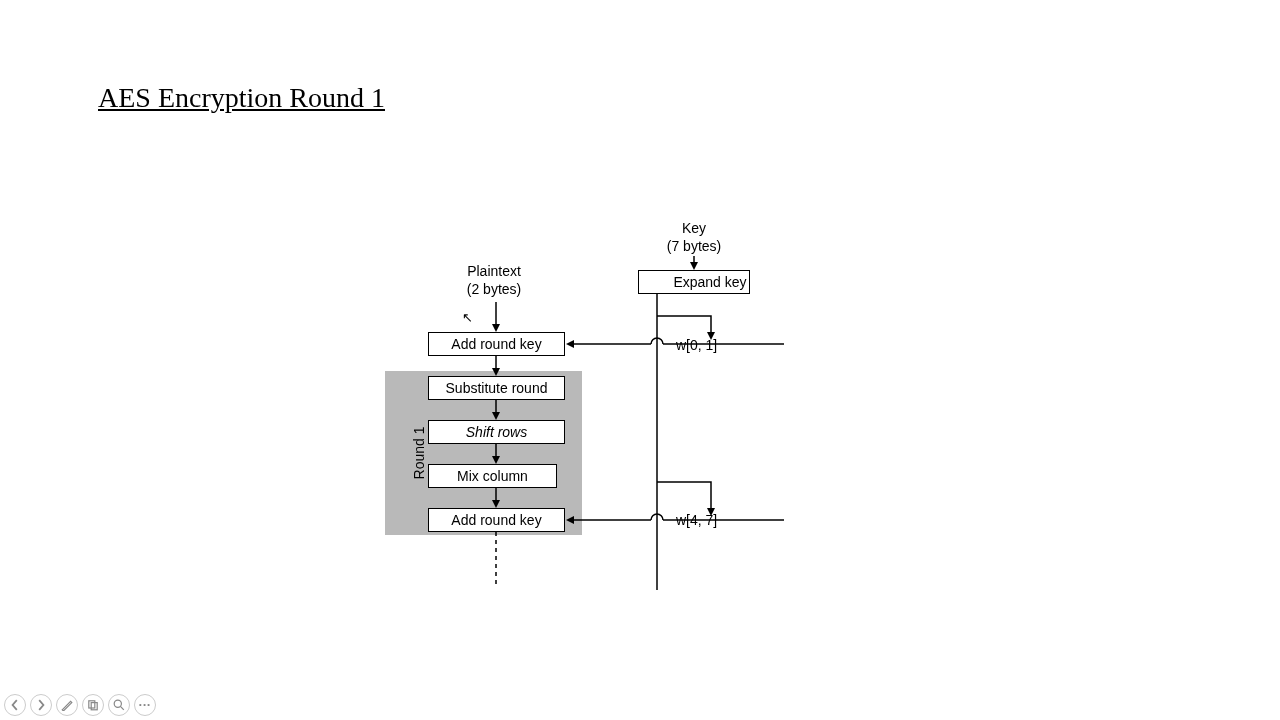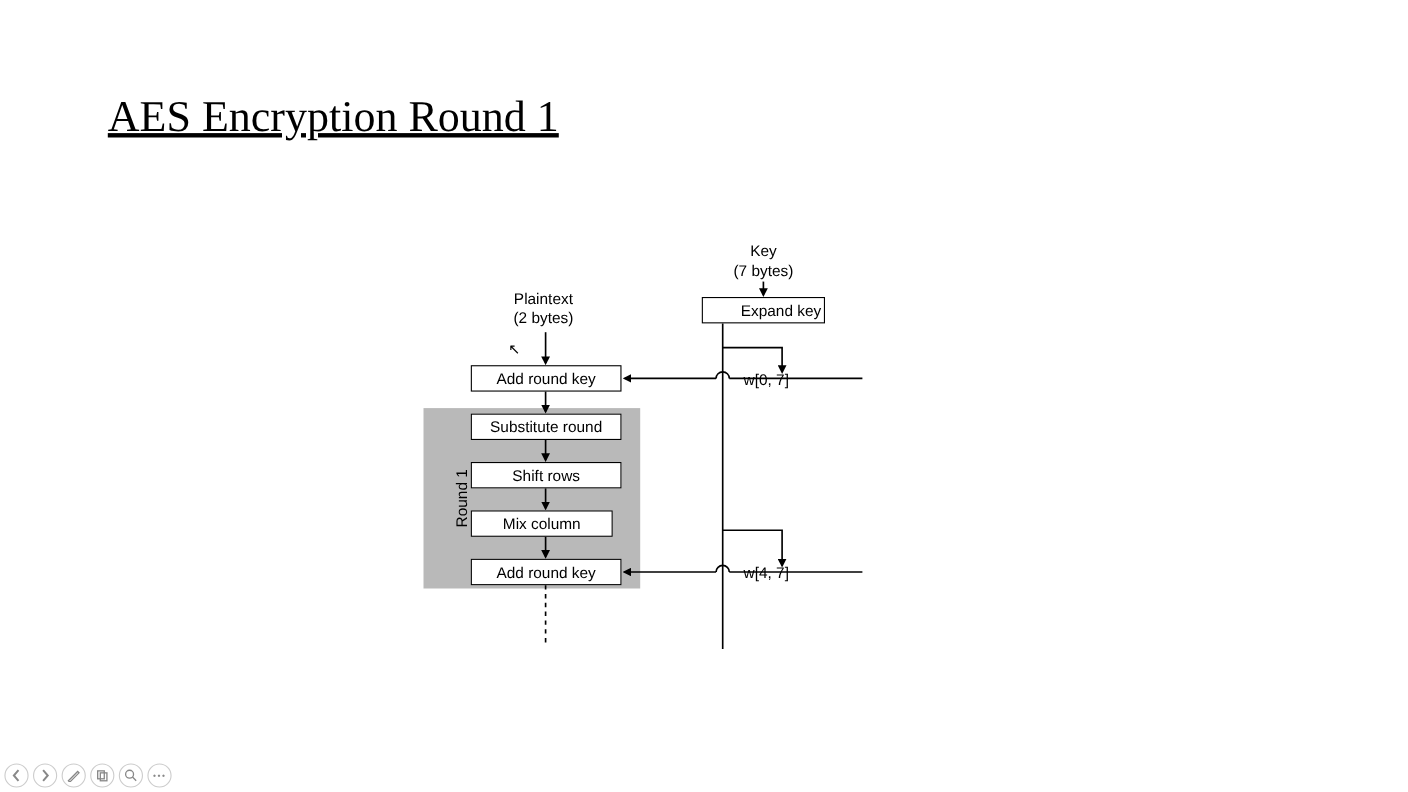--- a/index.html
+++ b/index.html
@@ -9,21 +9,21 @@
     height: 720px;
     background: #fff;
     font-family: "Times New Roman", Times, serif;
     color: #000;
     overflow: hidden;
   }
   .slide-title {
     position: absolute;
     left: 98px;
     top: 82px;
-    font-size: 40px;
+    font-size: 28px;
     text-decoration: underline;
     font-weight: 400;
   }
   .diagram {
     position: absolute;
     left: 380px;
     top: 220px;
     width: 430px;
     height: 370px;
   }
@@ -110,26 +110,26 @@
 <div class="diagram">
 
   <div class="round-box">
     <div class="round-label">Round 1</div>
   </div>
 
   <div class="plain-label" style="left:74px; top:43px; width:80px;">Plaintext
 (2 bytes)</div>
   <div class="key-label" style="left:274px; top:0px; width:80px;">Key
 (7 bytes)</div>
-  <div class="w-label" style="left:296px; top:117px;">w[0, 7]</div>
+  <div class="w-label" style="left:296px; top:117px;">w[0, 1]</div>
   <div class="w-label" style="left:296px; top:292px;">w[4, 7]</div>
 
   <div class="node" style="left:48px; top:112px; width:137px; height:24px;">Add round key</div>
   <div class="node" style="left:48px; top:156px; width:137px; height:24px;">Substitute round</div>
-  <div class="node" style="left:48px; top:200px; width:137px; height:24px;">Shift rows</div>
+  <div class="node" style="left:48px; top:200px; width:137px; height:24px;font-style:italic;">Shift rows</div>
   <div class="node" style="left:48px; top:244px; width:129px; height:24px;">Mix column</div>
   <div class="node" style="left:48px; top:288px; width:137px; height:24px;">Add round key</div>
   <div class="node" style="left:258px; top:50px; width:112px; height:24px;padding-left:32px;">Expand key</div>
 
   <svg class="diagram-svg">
     <defs>
       <marker id="ah" markerWidth="8" markerHeight="8" refX="6" refY="4" orient="auto" markerUnits="userSpaceOnUse">
         <path d="M0,0 L8,4 L0,8 Z" fill="#000"></path>
       </marker>
     </defs>

